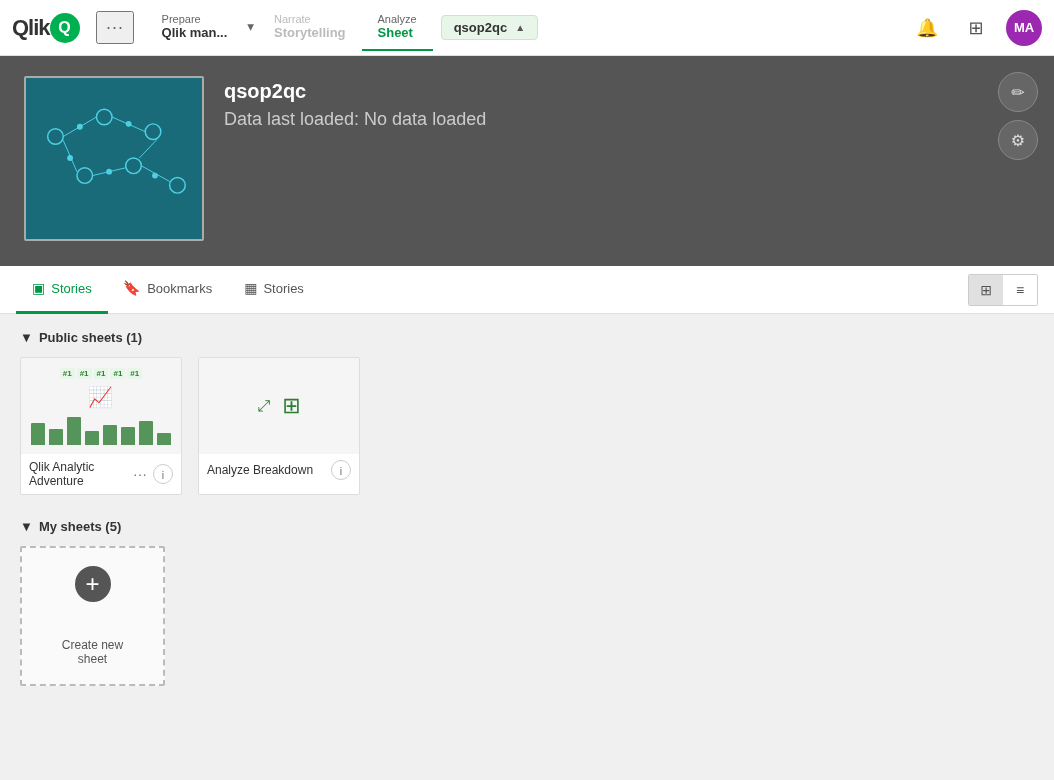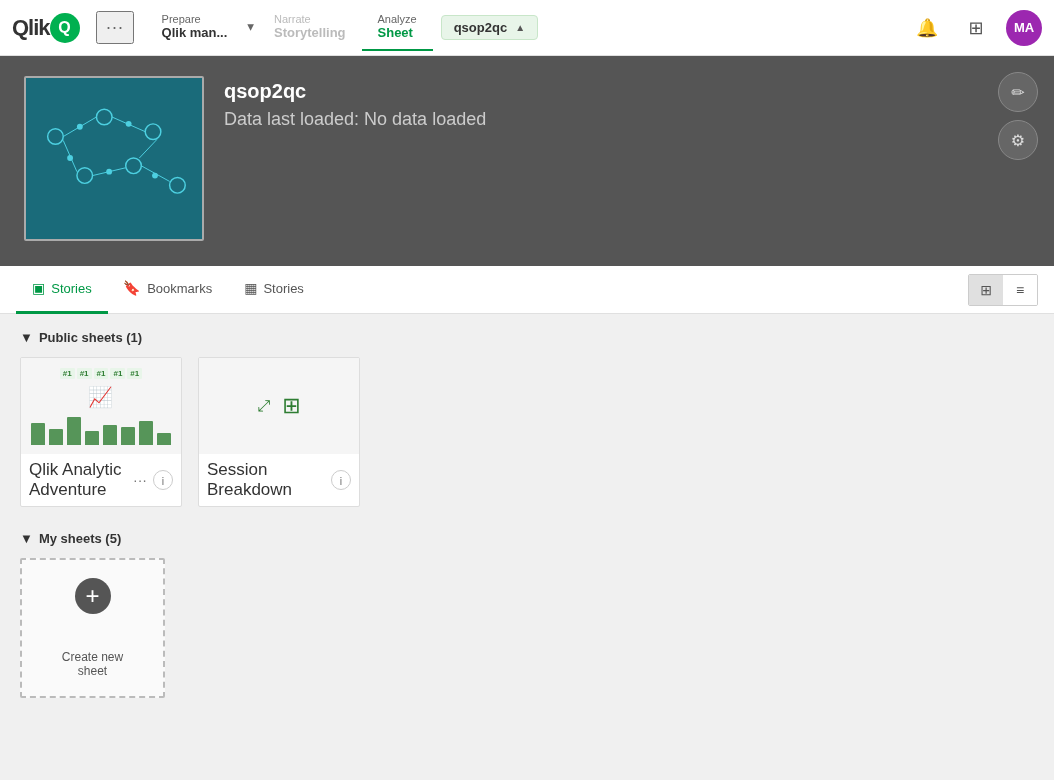--- a/index.html
+++ b/index.html
@@ -293,21 +293,21 @@
       justify-content: center;
       position: relative;
     }
     .sheet-card-footer {
       padding: 6px 8px;
       display: flex;
       align-items: center;
       justify-content: space-between;
     }
     .sheet-card-name {
-      font-size: 17px;
+      font-size: 12px;
       color: #333;
       font-weight: 500;
     }
     .sheet-card-actions {
       display: flex;
       align-items: center;
       gap: 4px;
     }
     .sheet-info-btn {
       width: 20px;
@@ -557,21 +557,21 @@
     <div class="sheet-card">
       <div class="sheet-preview">
         <div style="display:flex;flex-direction:column;align-items:center;justify-content:center;width:100%;height:100%;gap:8px;">
           <div style="display:flex;align-items:center;gap:12px;">
             <span style="color:#2e7d32;font-size:16px;">⤢</span>
             <span style="color:#2e7d32;font-size:22px;">⊞</span>
           </div>
         </div>
       </div>
       <div class="sheet-card-footer">
-        <span class="sheet-card-name">Session Breakdown</span>
+        <span class="sheet-card-name">Analyze Breakdown</span>
         <div class="sheet-card-actions">
           <button class="sheet-info-btn">ℹ</button>
         </div>
       </div>
     </div>
 
   </div>
 
   <div class="my-sheets-section">
     <div class="section-header">

